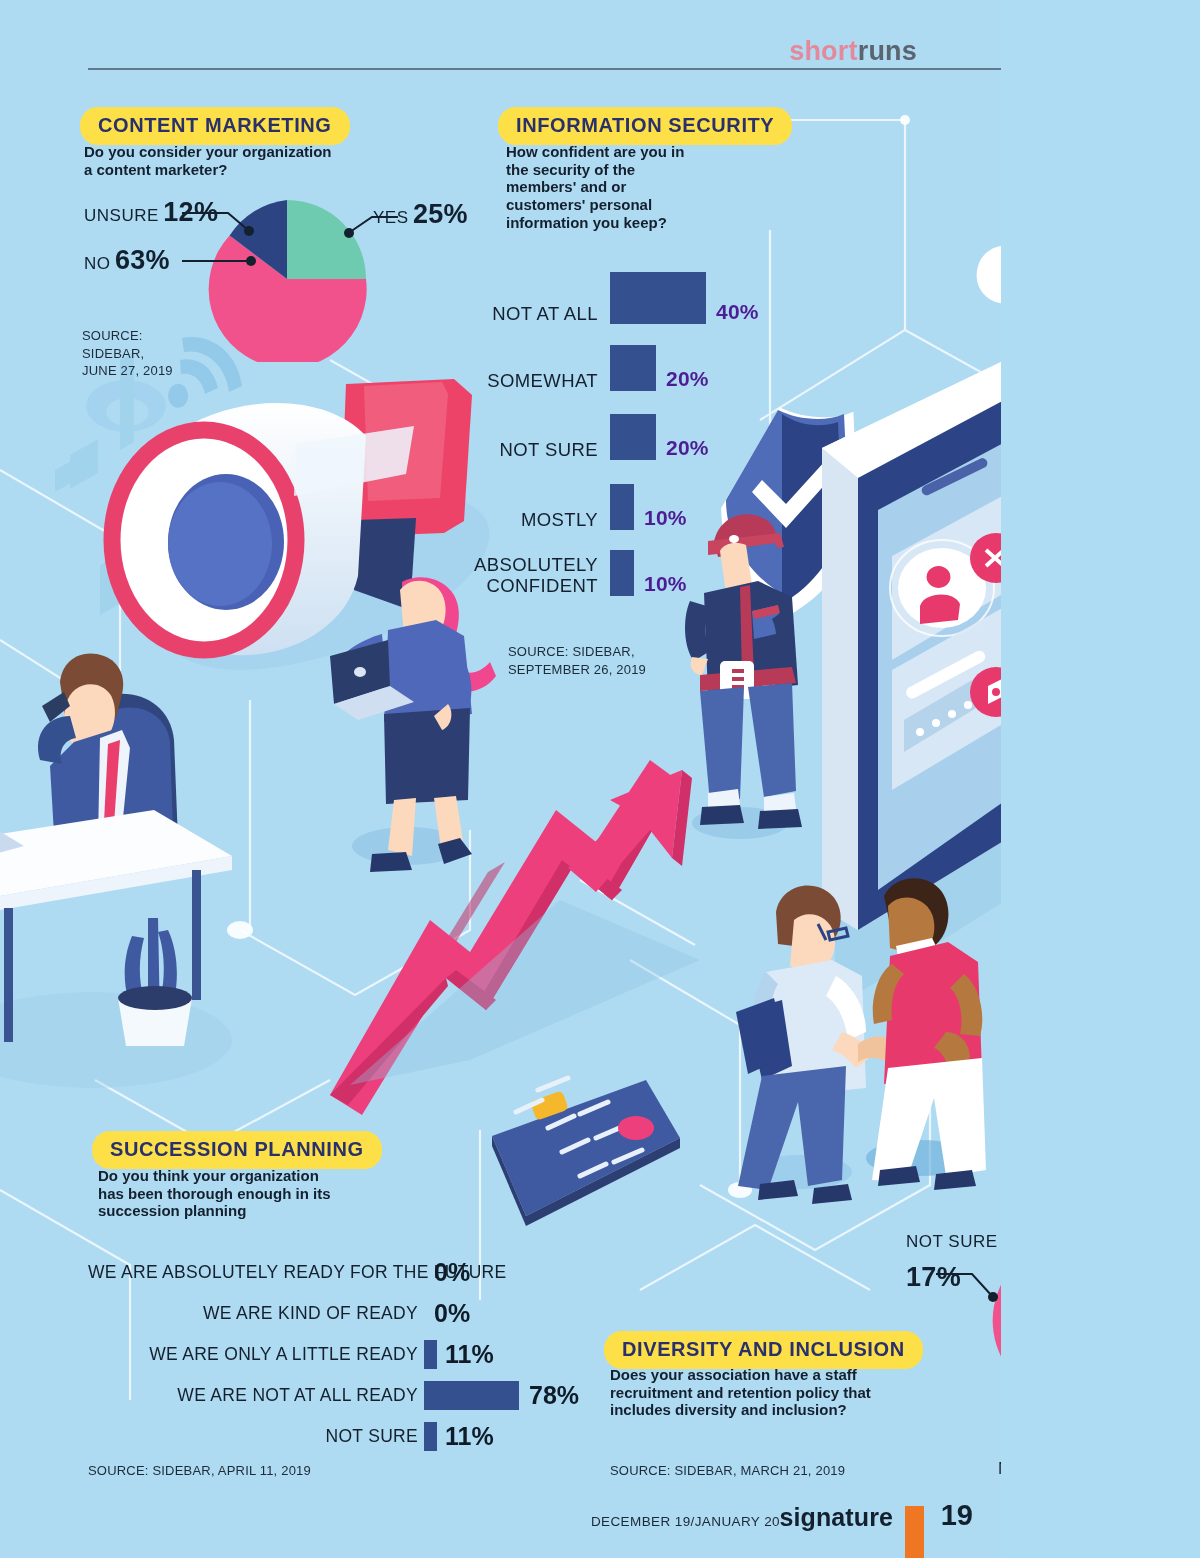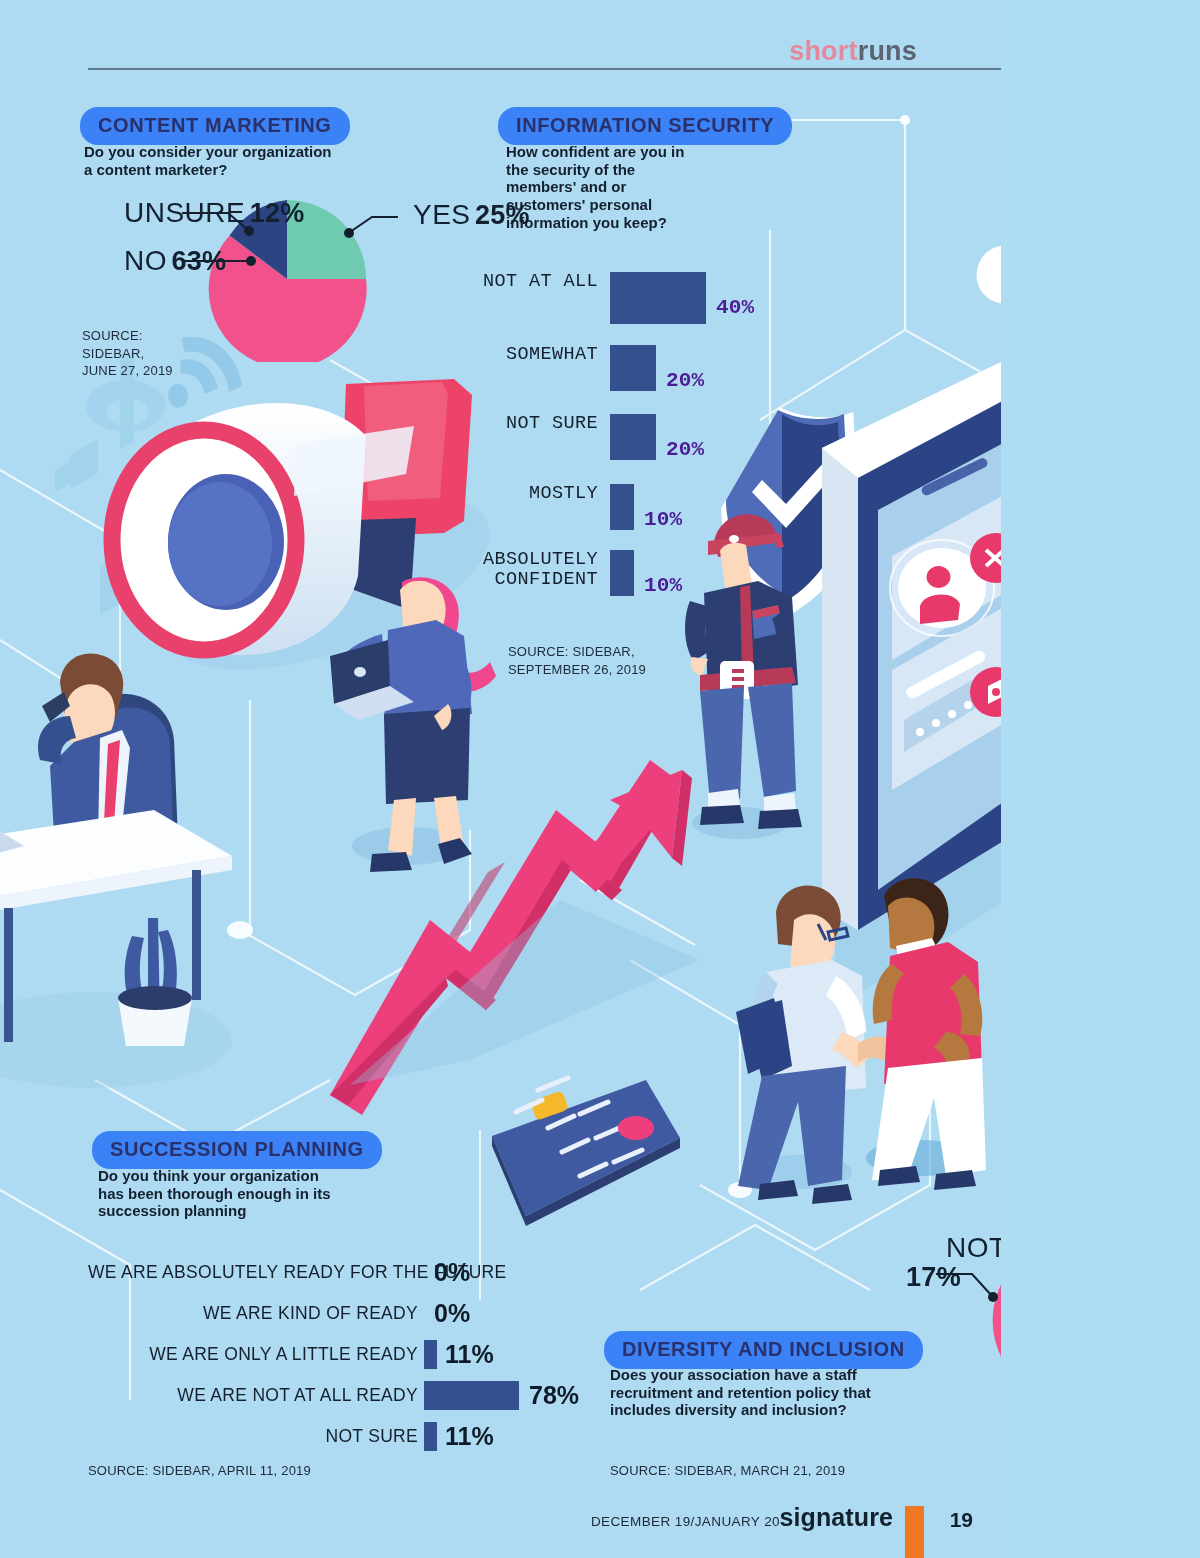--- a/index.html
+++ b/index.html
@@ -16,54 +16,54 @@
   #art{position:absolute;inset:0;width:1200px;height:1558px;pointer-events:none;}
 
   
   .hdr-rule{position:absolute;left:88px;top:68px;width:1024px;height:2px;background:#4a5a6b;opacity:.75;}
   .brand{position:absolute;right:84px;top:36px;font-size:27px;font-weight:bold;letter-spacing:.2px;}
   .brand .s{color:#e4899b;}
   .brand .r{color:#5b6570;}
 
   
   .pill{
-    position:absolute;background:#3b82f6;border-radius:18px;
+    position:absolute;background:#fde047;border-radius:18px;
     color:#29306b;font-weight:bold;letter-spacing:.6px;
     padding:7px 18px 8px 18px;font-size:20px;white-space:nowrap;
   }
   .qtext{
     position:absolute;color:#15202e;font-weight:bold;font-size:15px;line-height:1.18;
     white-space:pre-line;
   }
   .src{
     position:absolute;color:#1d2a38;font-size:13px;line-height:1.35;white-space:pre-line;
     letter-spacing:.2px;
   }
 
   
   .plabel{position:absolute;color:#12202f;white-space:nowrap;}
-  .plabel .w{font-size:28px;letter-spacing:.5px;margin-left:40px;}
+  .plabel .w{font-size:17px;letter-spacing:.5px;}
   .plabel .v{font-size:27px;font-weight:bold;letter-spacing:.3px;}
 
   
-  .barrow{position:absolute;display:flex;align-items:flex-start;font-family:Liberation Mono, monospace;}
+  .barrow{position:absolute;display:flex;align-items:flex-end;}
   .bl{color:#15202e;font-size:18.5px;letter-spacing:.4px;text-align:right;white-space:pre-line;line-height:1.1;}
   .bseg{background:#34508f;}
   .bv{color:#4c1d95;font-weight:bold;font-size:21px;letter-spacing:.2px;margin-top:24px;}
 
   .sp-row{position:absolute;display:flex;align-items:center;}
   .sp-l{color:#15202e;font-size:17.5px;letter-spacing:.3px;text-align:right;white-space:nowrap;}
   .sp-bar{background:#34508f;height:29px;}
   .sp-v{color:#0f1b28;font-weight:bold;font-size:25px;}
 
   
   .ft-date{position:absolute;right:221px;bottom:29px;color:#1c2836;font-size:13.5px;letter-spacing:.4px;}
   .ft-sig{position:absolute;right:108px;bottom:26px;color:#13202e;font-size:25px;font-weight:bold;letter-spacing:.1px;}
   .ft-orange{position:absolute;right:77px;bottom:0px;width:19px;height:52px;background:#ef7622;}
-  .ft-page{position:absolute;right:28px;bottom:26px;color:#13202e;font-size:21px;font-weight:bold;}
+  .ft-page{position:absolute;right:28px;bottom:26px;color:#13202e;font-size:29px;font-weight:bold;}
 </style>
 </head>
 <body>
 
 <div id="page">
 
   <svg id="art" viewBox="0 0 1200 1558">
     <defs>
       <linearGradient id="gMeg" x1="0" y1="0" x2="1" y2="1">
         <stop offset="0" stop-color="#ffffff"></stop>

